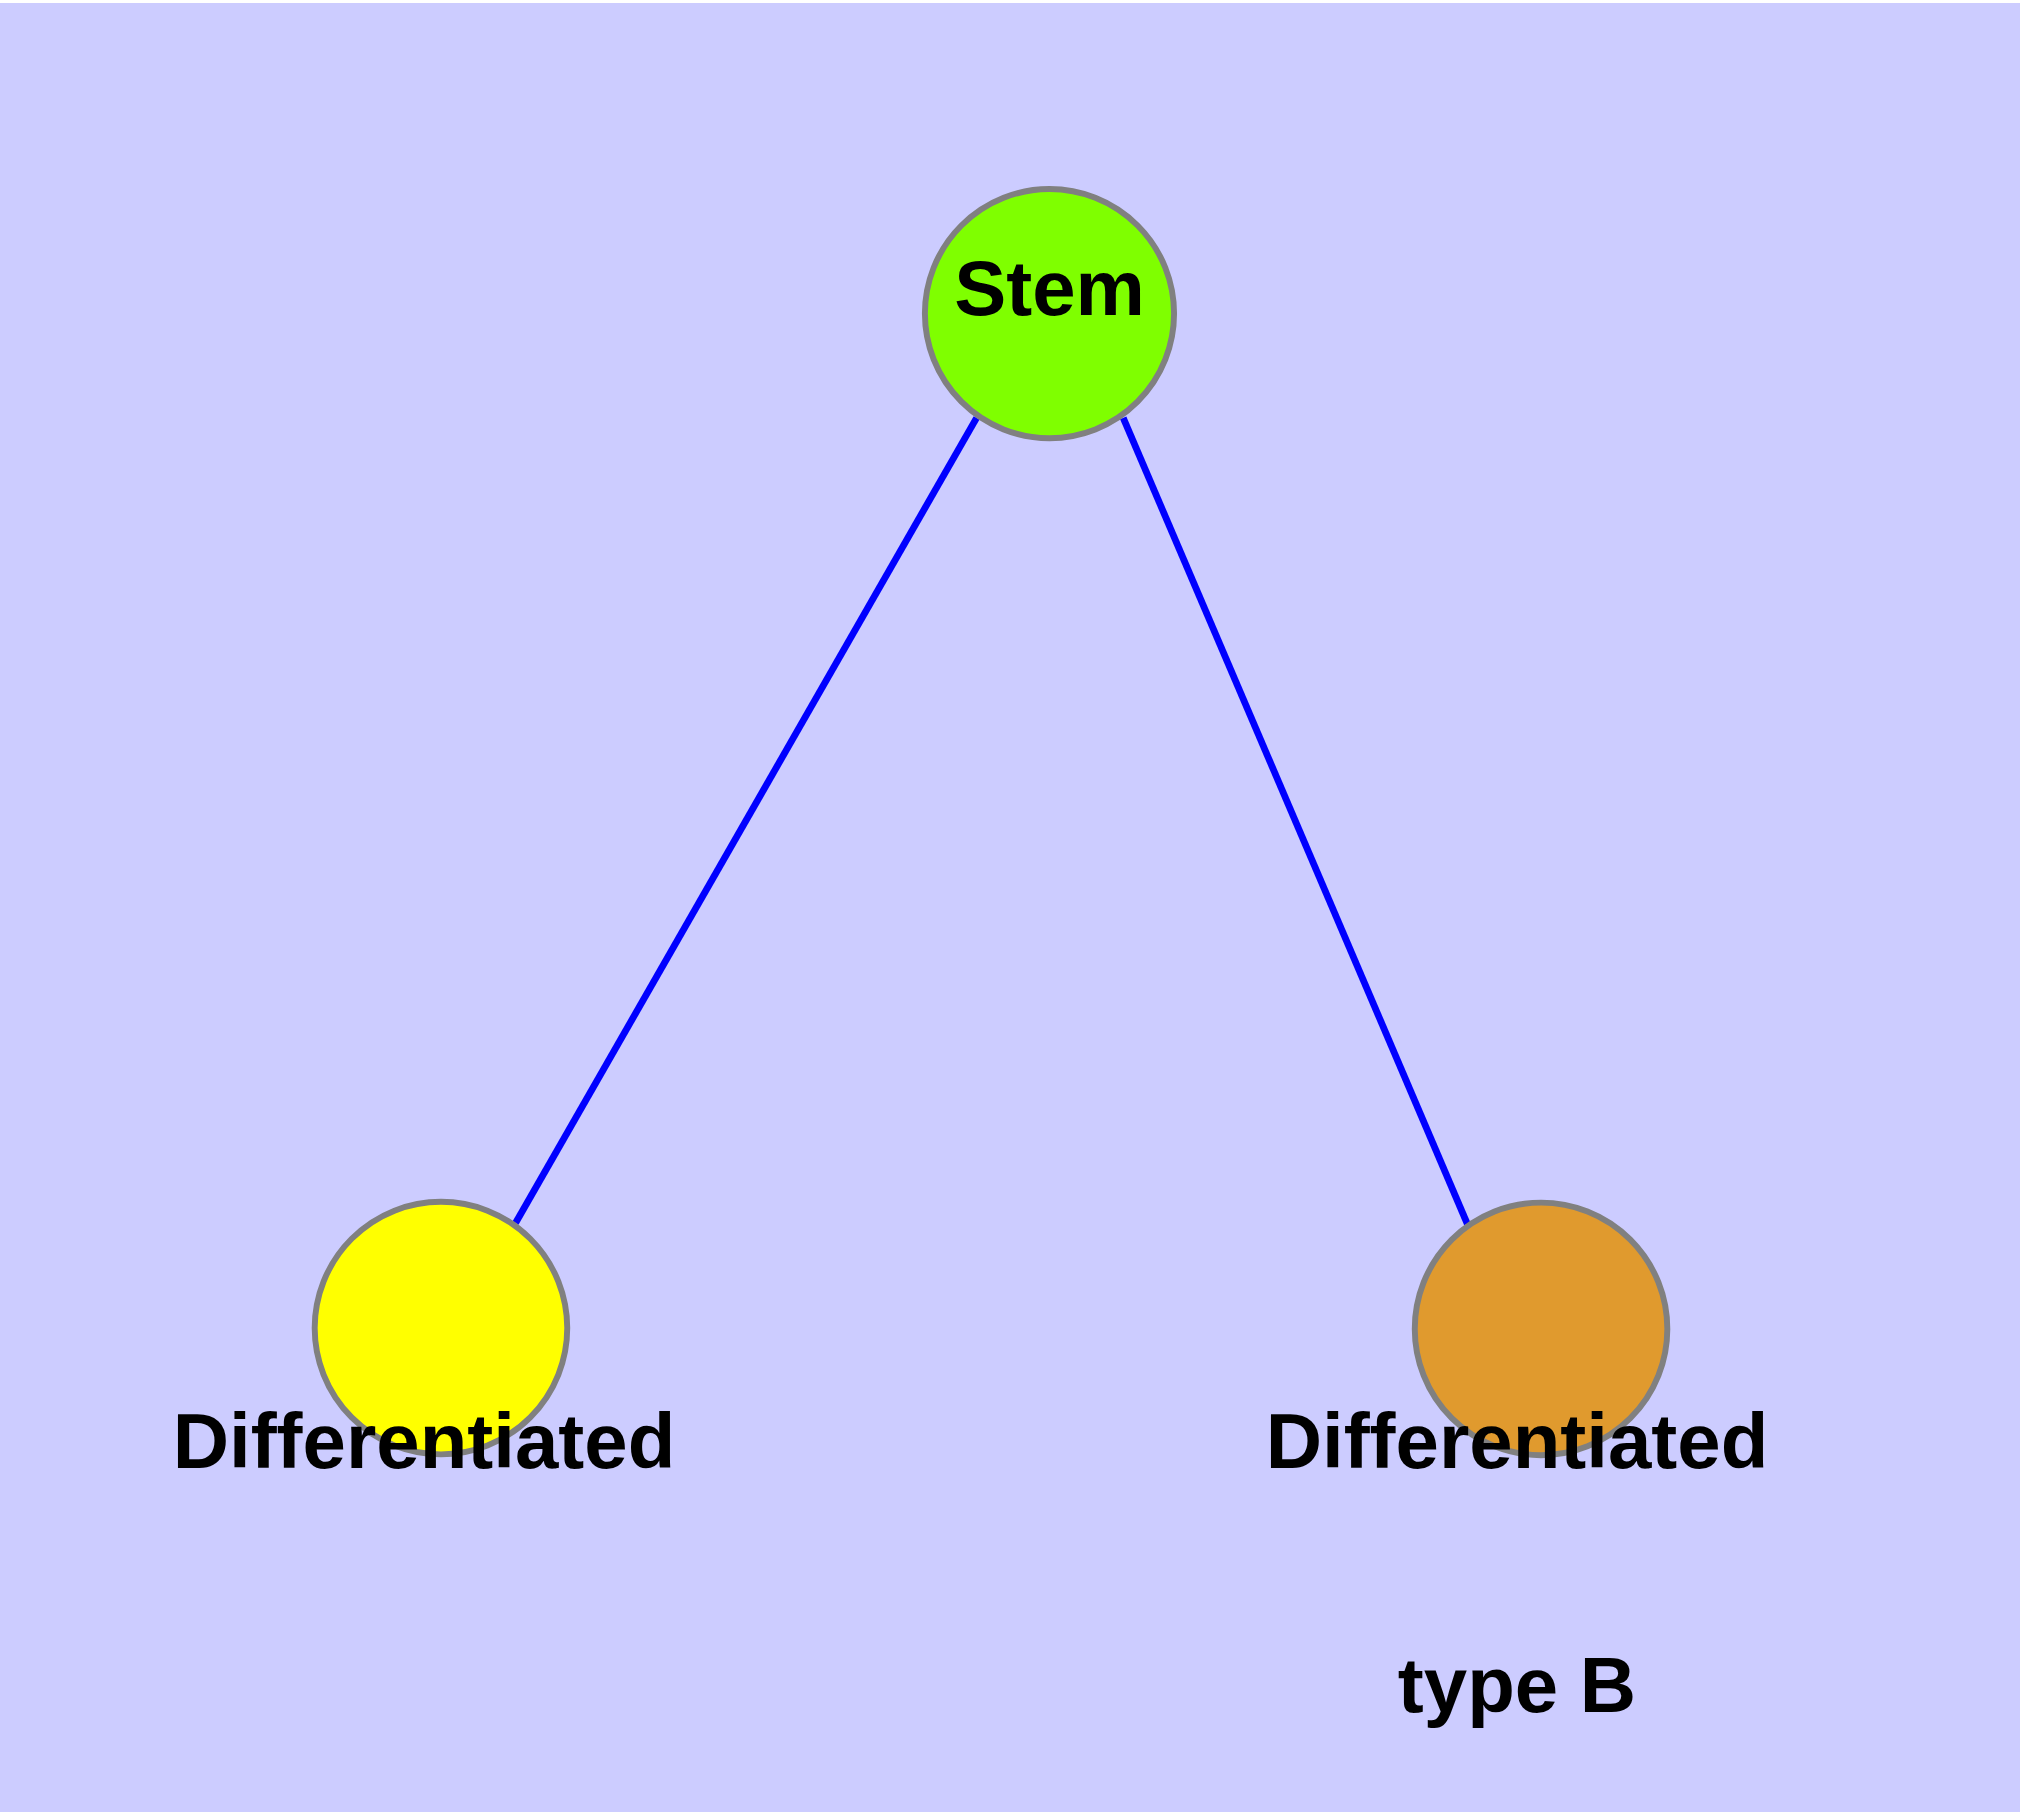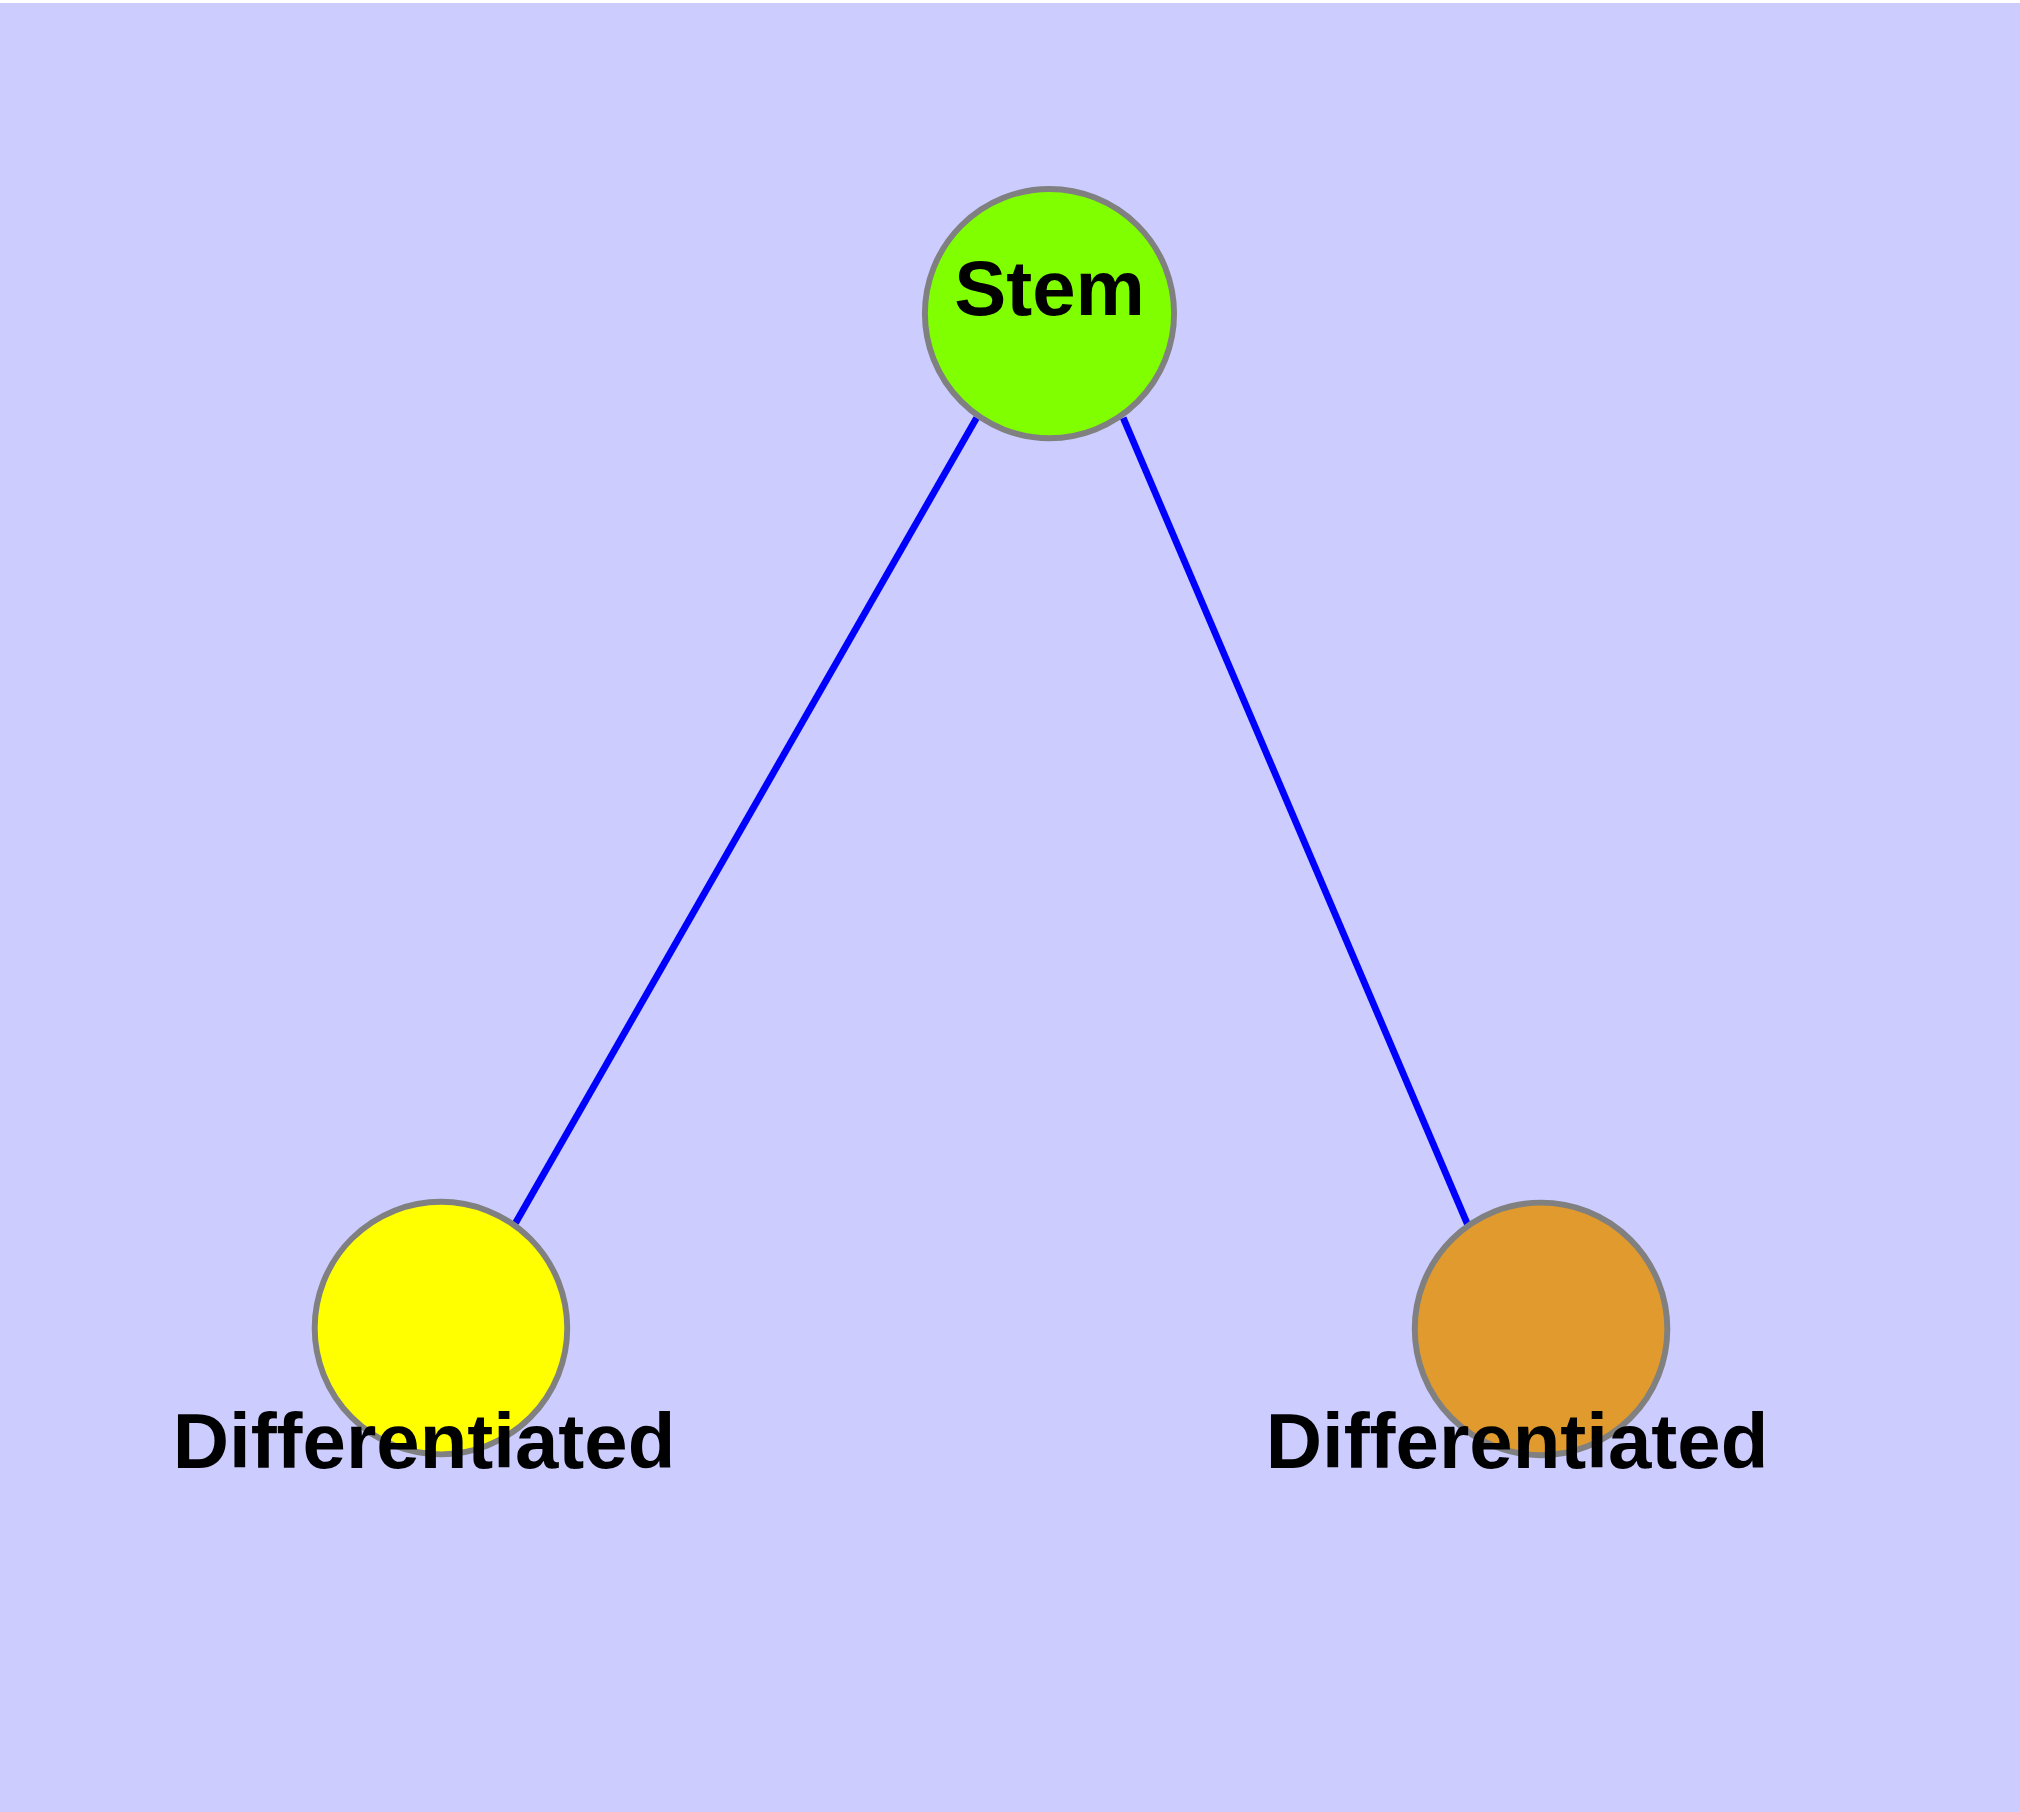--- a/index.html
+++ b/index.html
@@ -81,15 +81,16 @@
   </svg>
 
   <div class="node-label" id="label-stem">Stem</div>
 
   <div class="node-label" id="label-diffA">
     <div>Differentiated</div>
   </div>
 
   <div class="node-label" id="label-diffB">
     <div>Differentiated</div>
+    <div>type B</div>
   </div>
 </div>
 
 
 </body></html>

